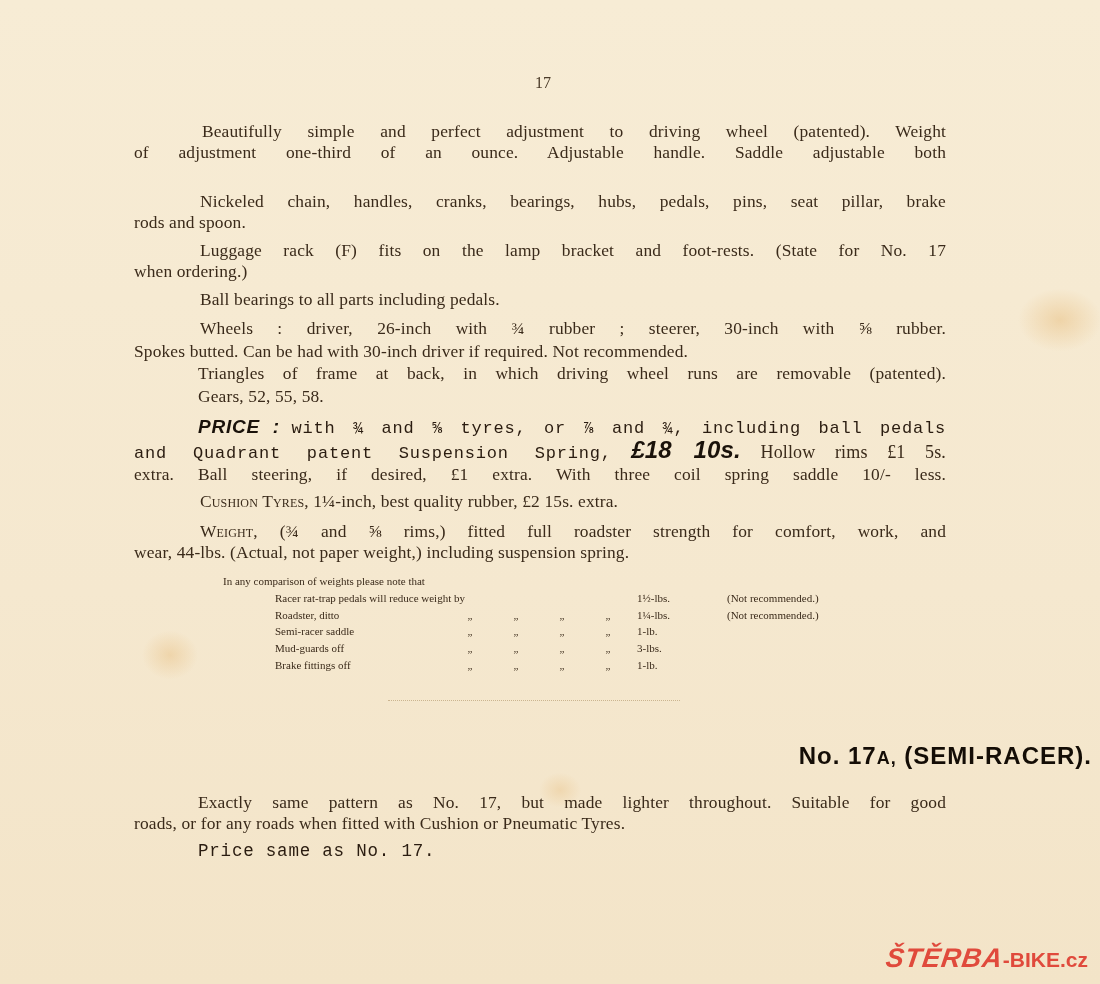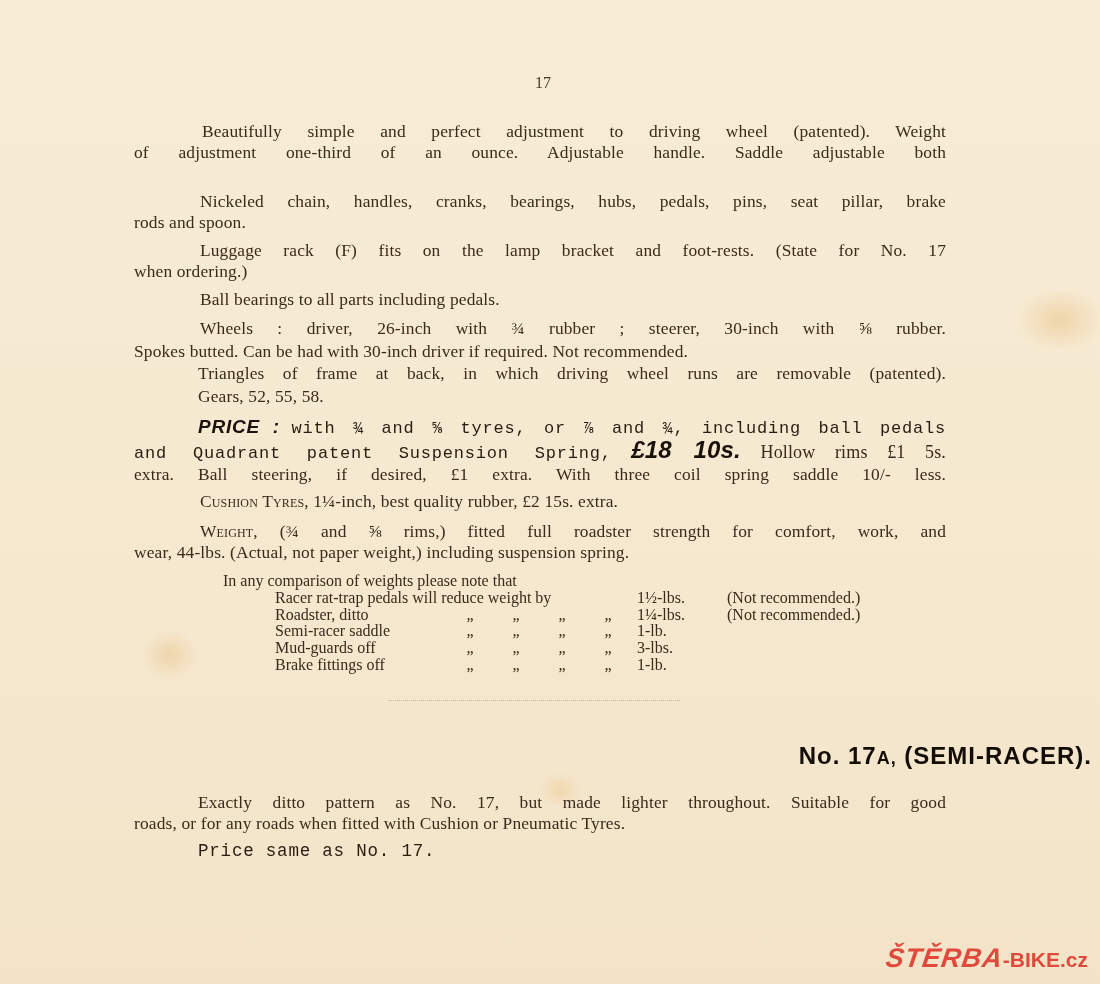--- a/index.html
+++ b/index.html
@@ -25,21 +25,21 @@
   .para {
     position: absolute; left: 134px; width: 812px;
     font-size: 17.4px; line-height: 21px; text-align: justify;
     letter-spacing: 0.15px;
   }
   .line { display: block; text-align: justify; text-align-last: justify; white-space: nowrap; }
   .line.l { text-align-last: left; }
   .sans-bold { font-family: "Liberation Sans", "DejaVu Sans", sans-serif; font-weight: bold; color: #1a120a; font-style: italic; }
   .sc { font-variant: small-caps; }
   .table {
-    position: absolute; left: 223px; top: 573px; font-size: 16px; line-height: 16.8px;
+    position: absolute; left: 223px; top: 573px; font-size: 11px; line-height: 16.8px;
   }
   .table .intro { margin-bottom: 0; }
   .trow { display: flex; margin-left: 52px; }
   .trow .c1 { width: 172px; }
   .trow .d { width: 46px; text-align: center; }
   .trow .w { width: 90px; padding-left: 6px; }
   .trow .n { }
   .divider {
     position: absolute; left: 388px; top: 700px; width: 292px; height: 0;
     border-top: 1px dotted #cbb590;
@@ -163,21 +163,21 @@
   </div>
 
   <div class="divider"></div>
 
   <div class="heading">
     <span>No. 17</span><span class="small">A,</span>
     <span>(SEMI-RACER).</span>
   </div>
 
   <div class="para" style="top:792px;">
-    <span class="line" style="padding-left:64px;">Exactly ditto pattern as No. 17, but made lighter throughout. Suitable for good</span>
+    <span class="line" style="padding-left:64px;">Exactly same pattern as No. 17, but made lighter throughout. Suitable for good</span>
     <span class="line l">roads, or for any roads when fitted with Cushion or Pneumatic Tyres.</span>
   </div>
 
   <div class="para" style="top:841px;">
     <span class="line l price-line" style="padding-left:64px; font-size:17.5px;">Price same as No. 17.</span>
   </div>
 
   <div class="watermark">
     <span class="brand">ŠTĚRBA</span>
     <span class="dom">-BIKE.cz</span>

